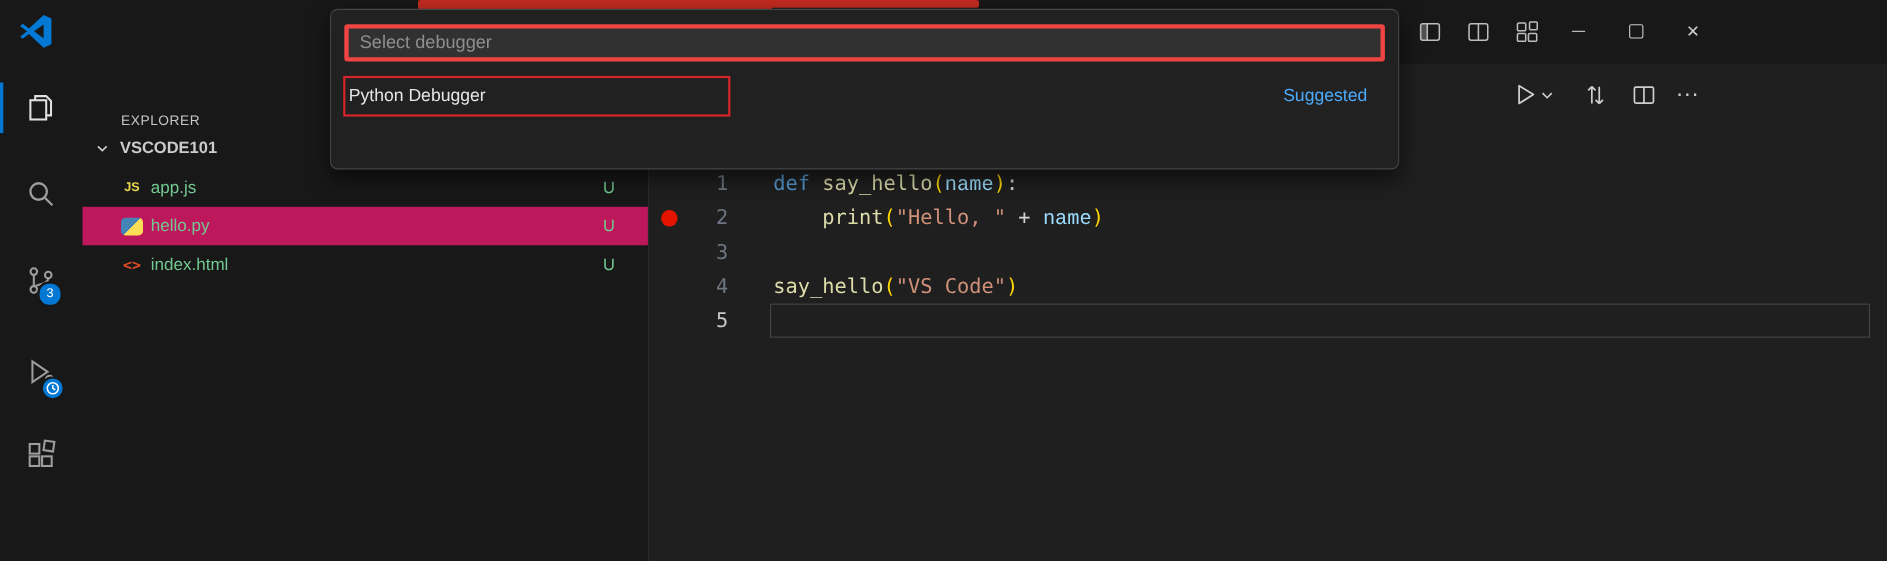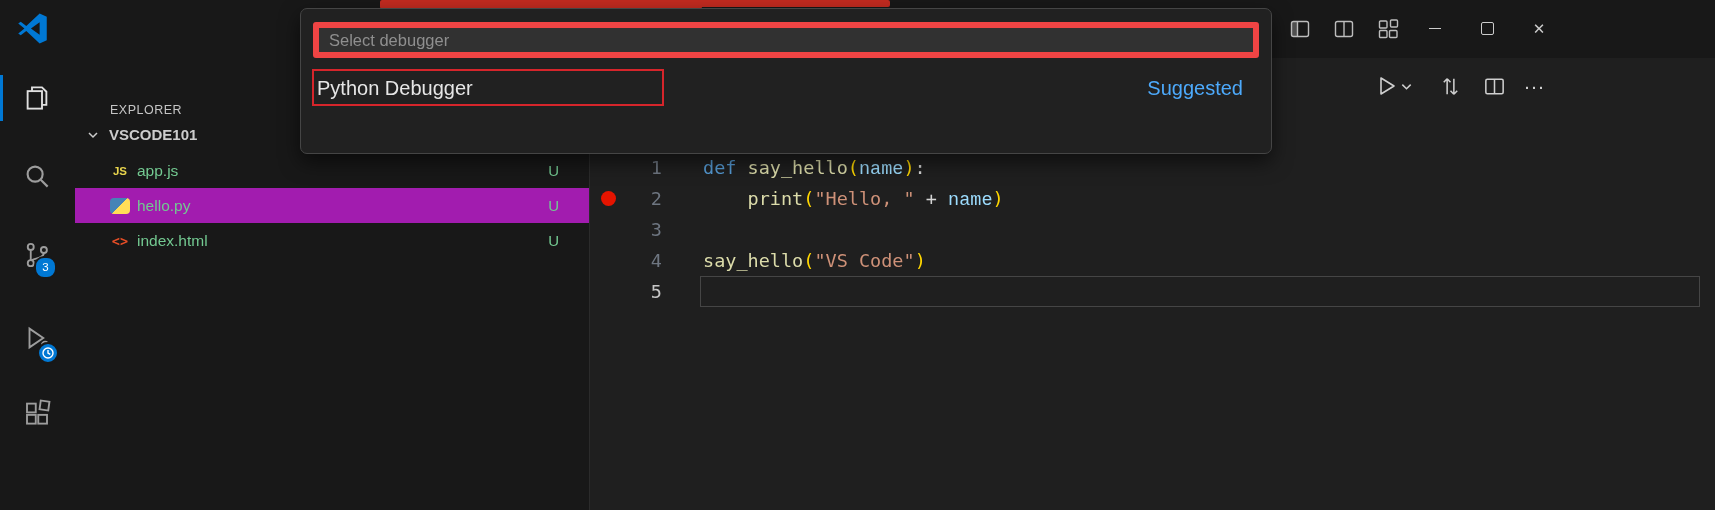--- a/index.html
+++ b/index.html
@@ -29,45 +29,45 @@
   .ab-badge{position:absolute;right:4px;bottom:0;min-width:19px;height:19px;border-radius:10px;background:#0078d4;
     color:#fff;font-size:11.5px;line-height:19px;text-align:center;border:2px solid #181818;}
   .clock-badge{position:absolute;right:2px;bottom:-2px;width:22px;height:22px;}
   
   .sidebar{position:absolute;left:75px;top:58px;bottom:0;width:515px;background:#181818;border-right:1px solid #2b2b2b;box-sizing:border-box;}
   .sb-header{position:absolute;left:35px;top:21px;font-size:12.5px;color:#c5c5c5;letter-spacing:.5px;margin-top:24px;}
   .folder-row{position:absolute;left:0;right:0;top:60px;height:33px;display:flex;align-items:center;color:#cccccc;font-weight:bold;font-size:15px;}
   .folder-chevron{margin-left:11px;margin-right:9px;display:flex;color:#cccccc;}
   .file-list{position:absolute;left:0;right:0;top:95px;}
   .file-row{position:relative;height:35px;display:flex;align-items:center;}
-  .file-row.selected{background:#a21caf;}
+  .file-row.selected{background:#be185d;}
   .file-icon{width:20px;margin-left:35px;margin-right:7px;display:flex;align-items:center;justify-content:center;flex:0 0 20px;}
   .icon-js{color:#e8d44d;font-weight:bold;font-size:11.5px;}
   .icon-python{width:16px;height:16px;border-radius:4px;background:linear-gradient(135deg,#4584b6 50%,#ffde57 50%);}
   .icon-html{color:#e44d26;font-weight:bold;font-size:13.5px;font-family:"DejaVu Sans Mono",monospace;}
   .file-name{color:#73c991;font-size:15.5px;}
   .u-badge{position:absolute;right:30px;color:#73c991;font-size:15px;}
   
   .editor{position:absolute;left:590px;top:58px;right:0;bottom:0;background:#1f1f1f;}
   .et{position:absolute;top:14px;width:28px;height:28px;display:flex;align-items:center;justify-content:center;color:#cfcfcf;font-size:21px;}
   .code-row{position:absolute;left:0;right:15px;height:31px;font-family:"DejaVu Sans Mono",monospace;font-size:18.5px;line-height:31px;white-space:pre;}
   .ln{position:absolute;left:26px;width:46px;text-align:right;color:#6e7681;}
   .code-row.current .ln{color:#c6c6c6;}
   .code{position:absolute;left:113px;color:#d4d4d4;}
   .bp{position:absolute;left:11px;top:8px;width:15px;height:15px;border-radius:50%;background:#e51400;}
   .code-row.current::after{content:"";position:absolute;left:110px;right:0;top:0;bottom:0;border:1px solid #454545;pointer-events:none;}
   .tok-kw{color:#569cd6;} .tok-fn{color:#dcdcaa;} .tok-vr{color:#9cdcfe;font-family:Liberation Mono, monospace;}
   .tok-st{color:#ce9178;} .tok-pl{color:#d4d4d4;} .tok-br{color:#ffd700;}
   
   .quick-pick{position:absolute;left:300px;top:8px;width:972px;height:146px;background:#212121;border:1px solid #454545;
     border-radius:7px;box-shadow:0 8px 20px rgba(0,0,0,.55);z-index:100;box-sizing:border-box;}
-  .qp-input{position:absolute;left:12px;right:12px;top:13px;height:34px;background:#313131;border:6px solid #ef4444;border-radius:3px;
+  .qp-input{position:absolute;left:12px;right:12px;top:13px;height:34px;background:#313131;border:4px solid #ef4444;border-radius:3px;
     color:#cccccc;font-size:16.5px;padding:12px 10px;outline:none;box-sizing:border-box;width:calc(100% - 24px);font-family:"Liberation Sans",sans-serif;}
   .qp-input::placeholder{color:#8f8f8f;}
-  .qp-row{position:absolute;left:2px;right:2px;height:36px;display:flex;align-items:center;padding:0 14px;color:#e6e6e6;font-size:20px;}
+  .qp-row{position:absolute;left:2px;right:2px;height:36px;display:flex;align-items:center;padding:0 14px;color:#e6e6e6;font-size:16px;}
   .qp-row.r1{top:61px;}
   .qp-row.r2{top:98px;color:#cccccc;}
   .qp-suggested{margin-left:auto;margin-right:12px;color:#4daafc;}
   .qp-annotation{position:absolute;left:11px;top:60px;width:352px;height:37px;border:2.5px solid #d6252b;z-index:3;box-sizing:border-box;}
   svg{display:block;}
 </style>
 </head>
 <body>
 
 <div class="titlebar">

